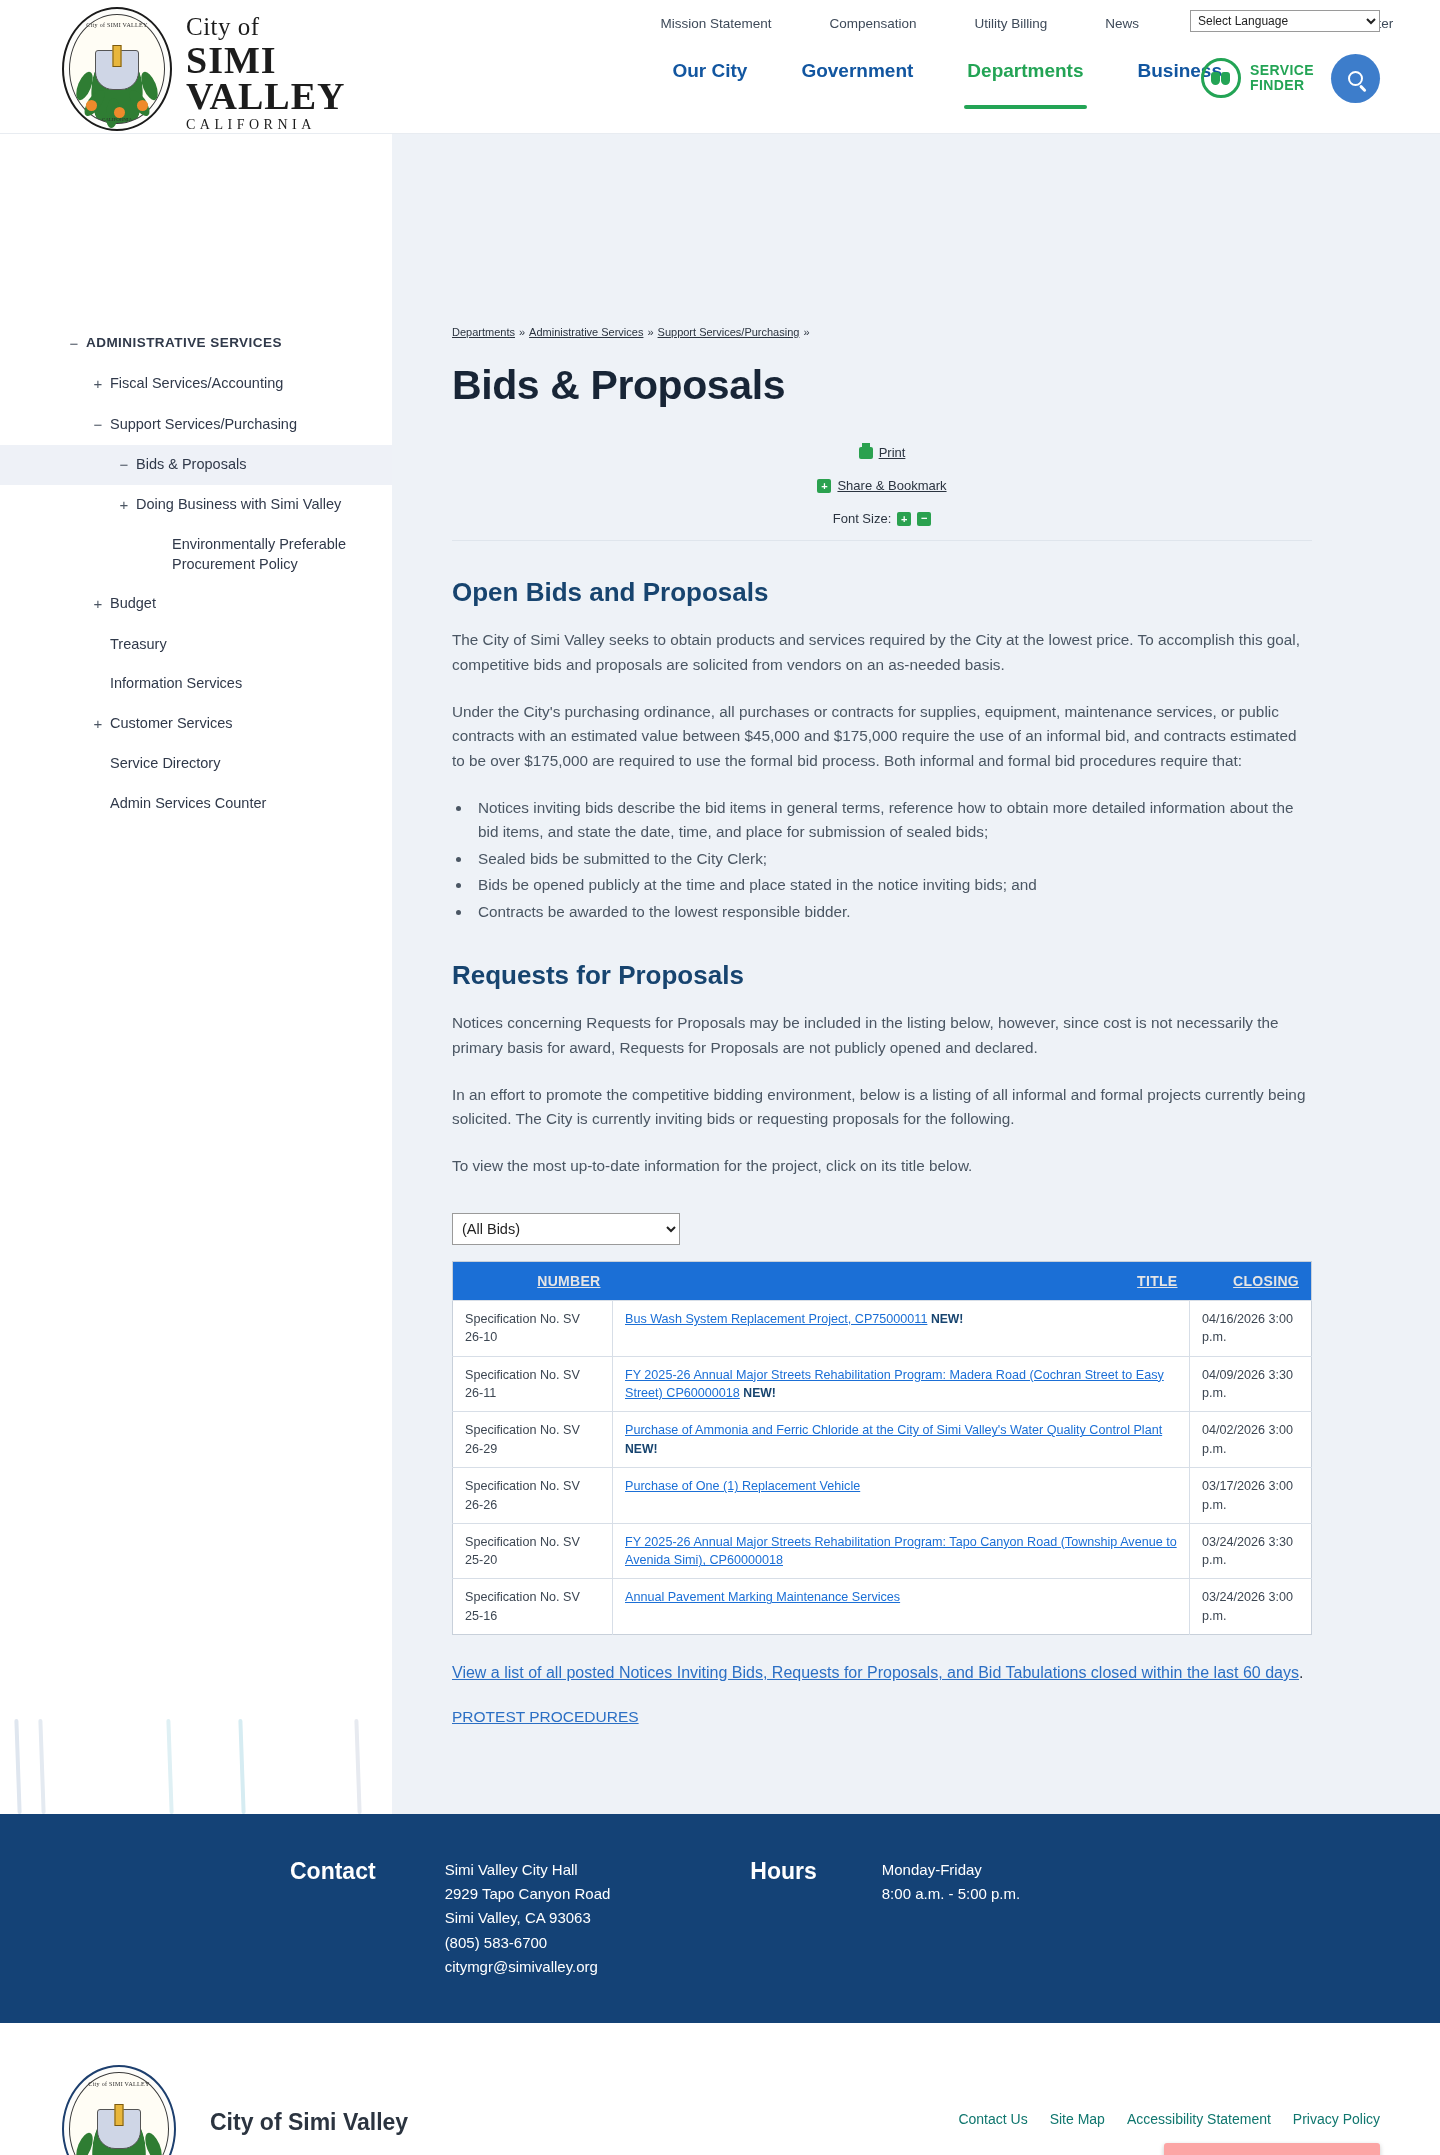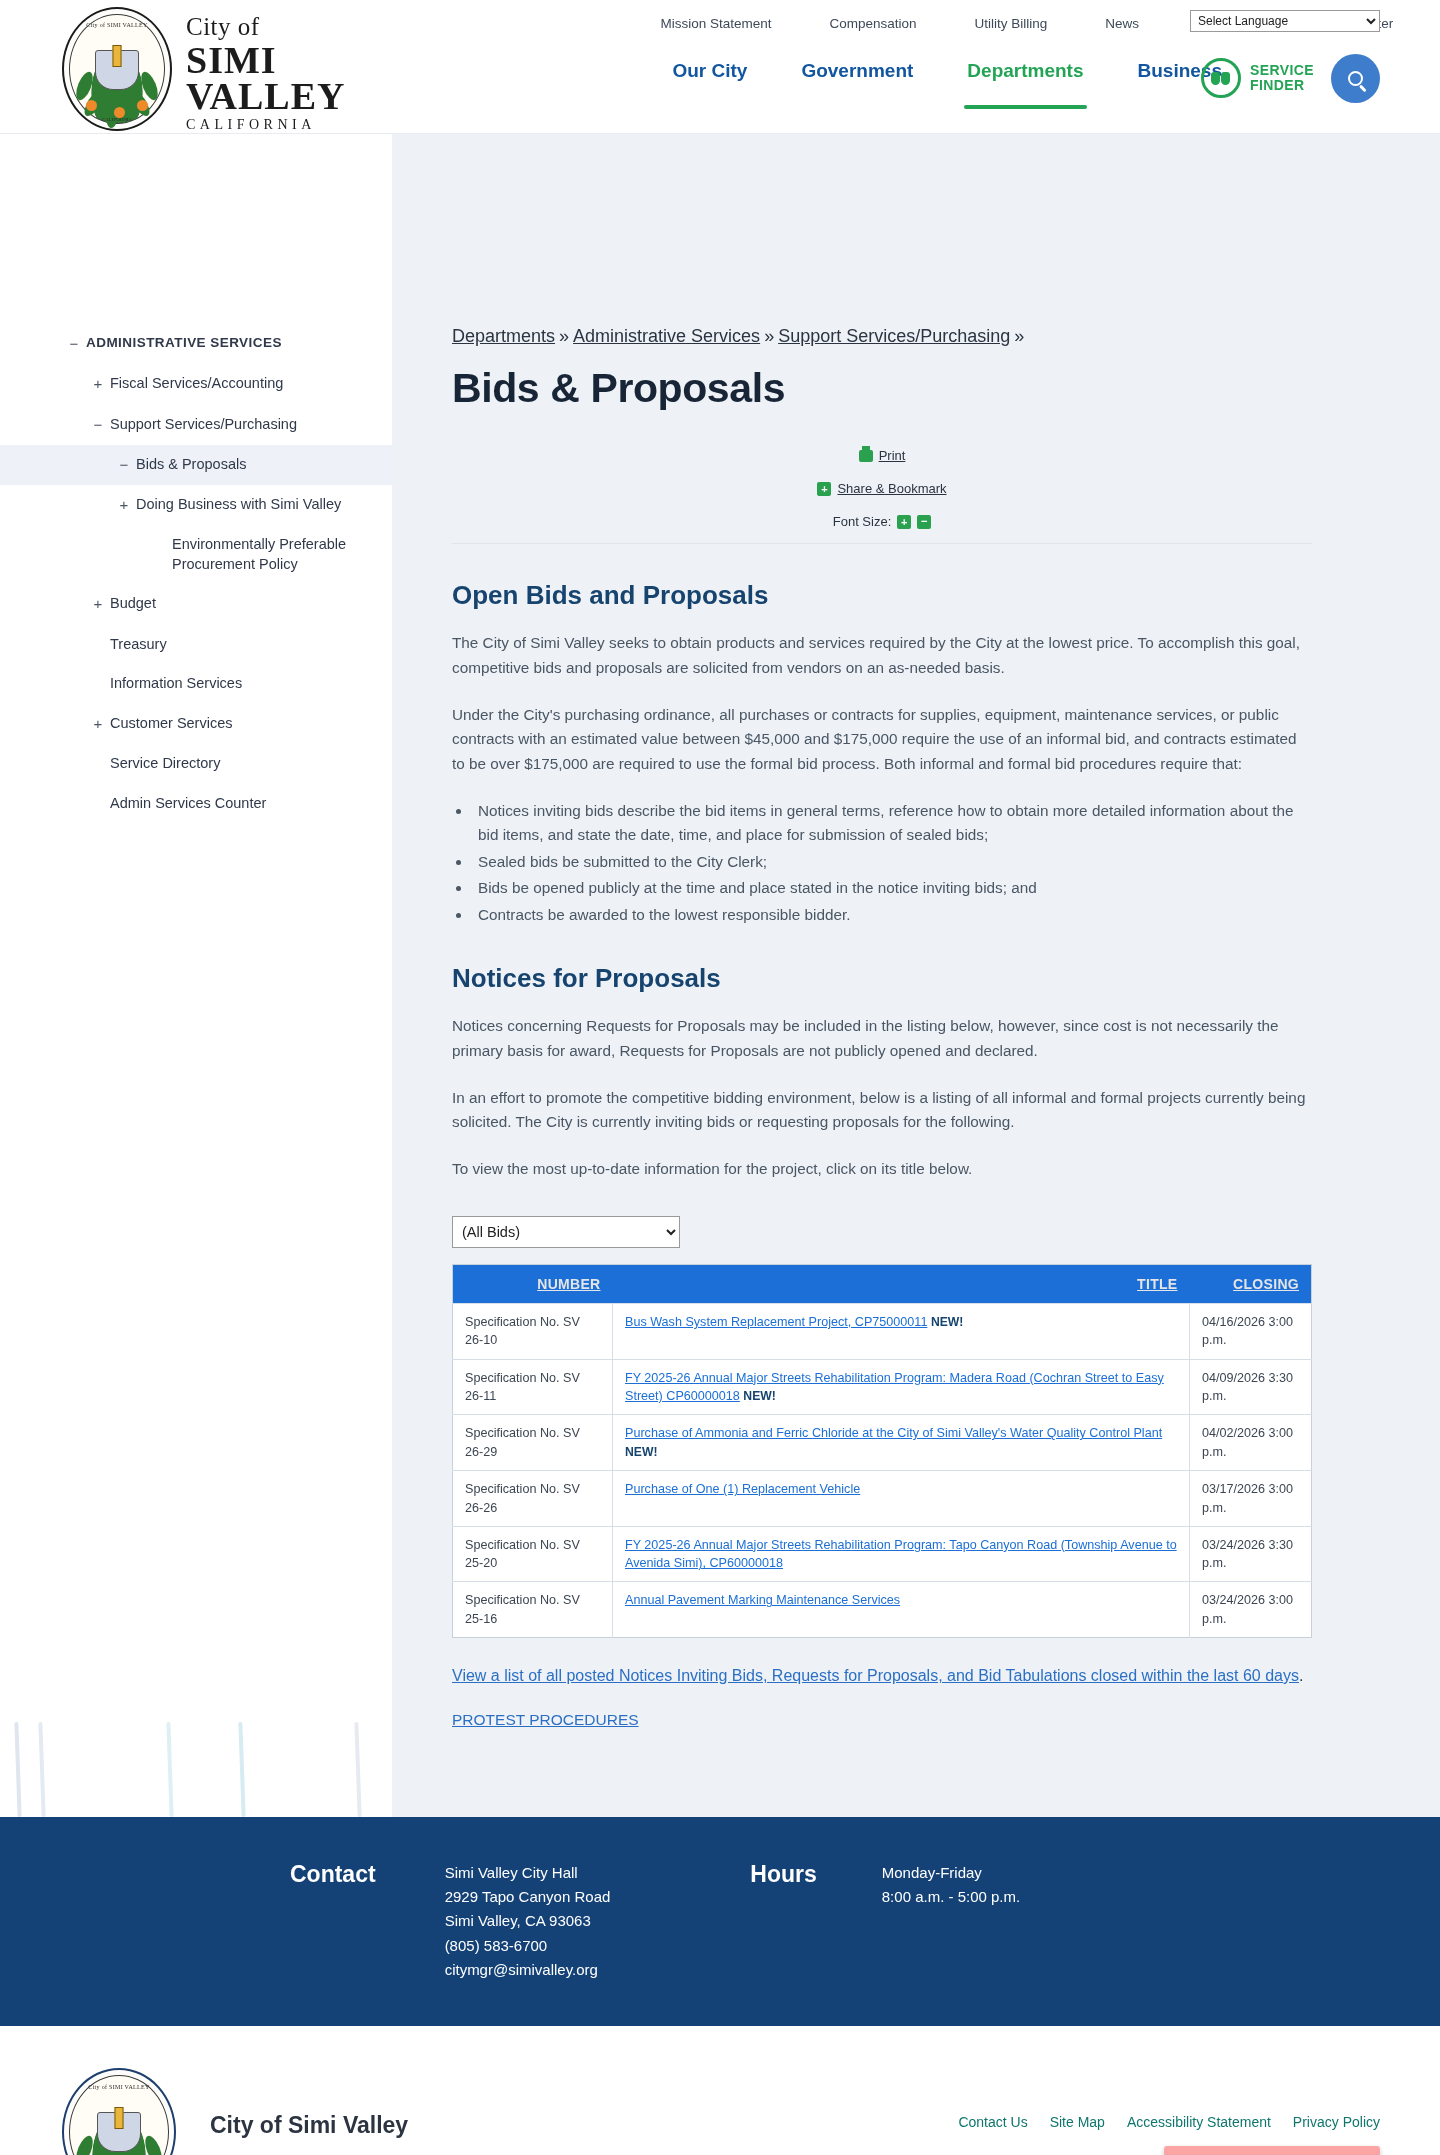--- a/index.html
+++ b/index.html
@@ -209,21 +209,21 @@
     transform: rotate(-2deg);
   }
 
   .content {
     flex: 1; background: #eef2f7;
     padding: 0 60px 0 0;
     position: relative;
   }
   .content-inner { padding: 192px 0 0 60px; max-width: 920px; }
 
-  .breadcrumb { font-size: 18px; color: #2b3440; margin-bottom: 18px; }
+  .breadcrumb { font-size: 11px; color: #2b3440; margin-bottom: 24px; }
   .breadcrumb a { color: #2b3440; text-decoration: underline; }
   .breadcrumb .sep { padding: 0 4px; color: #2b3440; text-decoration: none; }
 
   .page-title {
     font-size: 41px; font-weight: 700; color: #182536;
     letter-spacing: -.4px; margin-bottom: 36px;
   }
 
   .toolbar {
     display: flex; align-items: center; justify-content: flex-end;
@@ -524,21 +524,21 @@
         <p class="body">The City of Simi Valley seeks to obtain products and services required by the City at the lowest price. To accomplish this goal, competitive bids and proposals are solicited from vendors on an as-needed basis.</p>
         <p class="body">Under the City's purchasing ordinance, all purchases or contracts for supplies, equipment, maintenance services, or public contracts with an estimated value between $45,000 and $175,000 require the use of an informal bid, and contracts estimated to be over $175,000 are required to use the formal bid process. Both informal and formal bid procedures require that:</p>
 
         <ul class="bullets">
           <li>Notices inviting bids describe the bid items in general terms, reference how to obtain more detailed information about the bid items, and state the date, time, and place for submission of sealed bids;</li>
           <li>Sealed bids be submitted to the City Clerk;</li>
           <li>Bids be opened publicly at the time and place stated in the notice inviting bids; and</li>
           <li>Contracts be awarded to the lowest responsible bidder.</li>
         </ul>
 
-        <h2 class="sec">Notices for Proposals</h2>
+        <h2 class="sec">Requests for Proposals</h2>
         <p class="body">Notices concerning Requests for Proposals may be included in the listing below, however, since cost is not necessarily the primary basis for award, Requests for Proposals are not publicly opened and declared.</p>
         <p class="body">In an effort to promote the competitive bidding environment, below is a listing of all informal and formal projects currently being solicited. The City is currently inviting bids or requesting proposals for the following.</p>
         <p class="body">To view the most up-to-date information for the project, click on its title below.</p>
 
         <select class="bid-filter">
           <option>(All Bids)</option>
         </select>
 
         <table class="bids">
           <thead>

